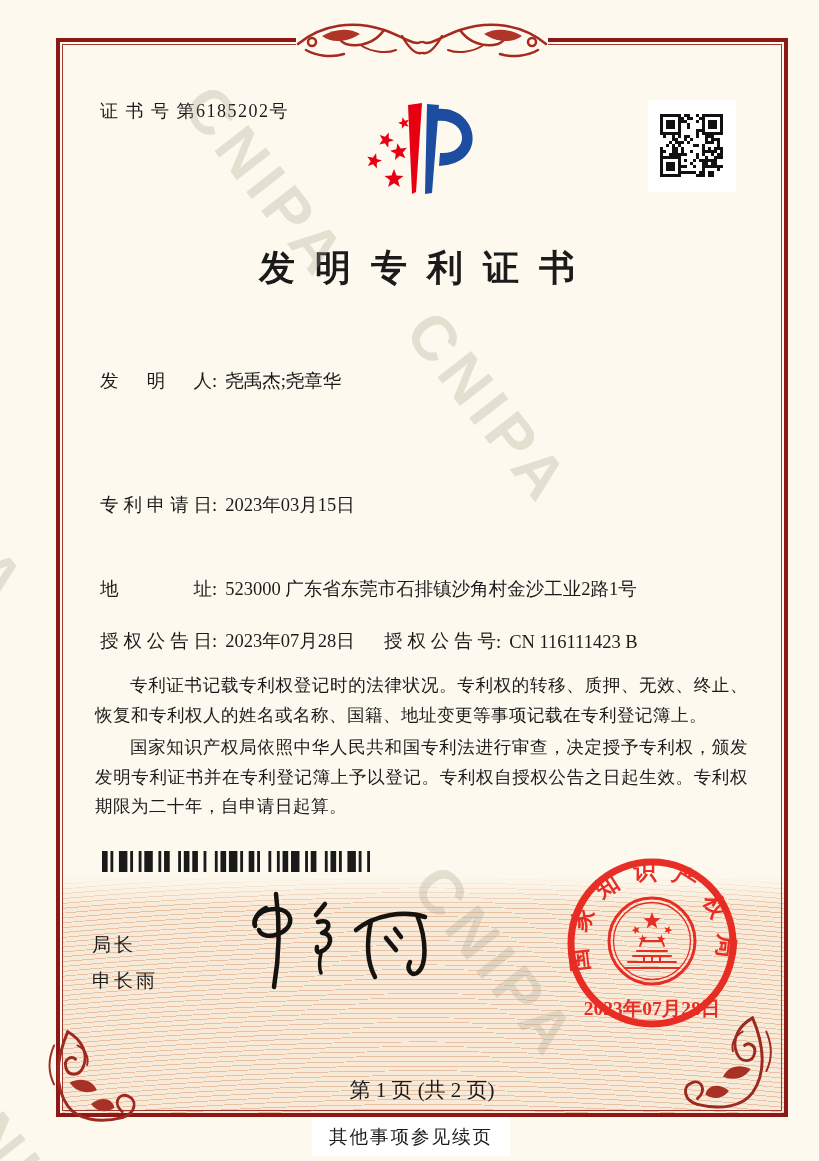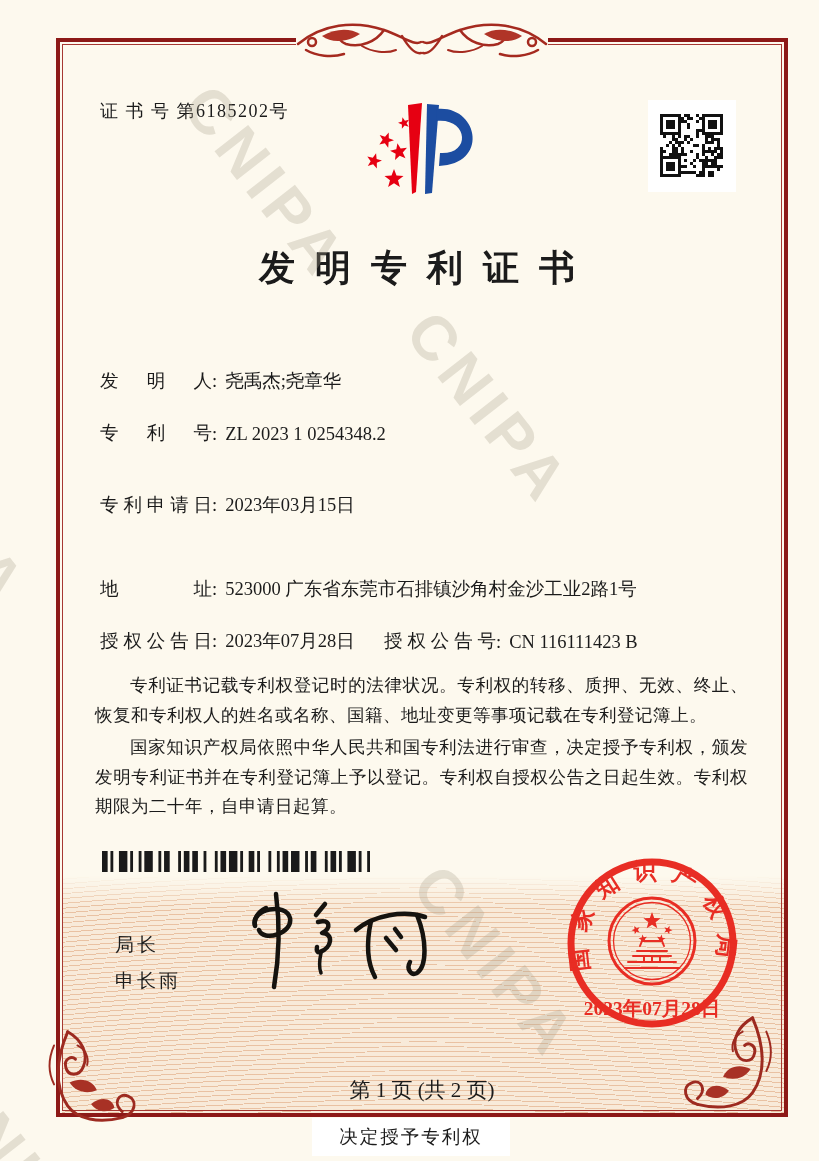--- a/index.html
+++ b/index.html
@@ -36,21 +36,21 @@
   .flabel{display:inline-block;width:112px;text-align:justify;text-align-last:justify;vertical-align:bottom;}
   .fcolon{margin-right:8px;}
   .fgroup2{position:absolute;left:284px;top:0;white-space:nowrap;}
 
   .paras{position:absolute;left:95px;top:671px;width:653px;font-size:17.5px;
     line-height:29.5px;text-align:justify;letter-spacing:.5px;}
   .paras p{margin:0 0 3px 0;text-indent:2em;}
 
   .barcode{position:absolute;left:102px;top:851px;}
 
-  .signer{position:absolute;left:115px;top:927px;font-family:"Liberation Sans","DejaVu Sans",sans-serif;
+  .signer{position:absolute;left:92px;top:927px;font-family:"Liberation Sans","DejaVu Sans",sans-serif;
     font-size:19px;letter-spacing:3px;line-height:36px;}
   .sig{position:absolute;left:228px;top:884px;}
 
   .seal{position:absolute;left:557px;top:848px;}
 
   .page-info{position:absolute;left:56px;top:1076px;width:732px;text-align:center;font-size:21px;}
   .cont-box{position:absolute;left:312px;top:1118px;width:198px;height:38px;background:#ffffff;
     text-align:center;line-height:38px;font-size:18.5px;letter-spacing:2px;z-index:30;}
 
   .flourish{position:absolute;z-index:20;}
@@ -255,23 +255,20 @@
         <rect x="3" y="45" width="15" height="15" fill="#fff"></rect>
         <rect x="6" y="48" width="9" height="9" fill="#111"></rect>
       </svg>
   </div>
 
   <div class="title">发明专利证书</div>
 
   <div class="frow" style="top:368px">
     <span class="flabel">发明人</span><span class="fcolon">:</span><span>尧禹杰;尧章华</span>
   </div>
-  <div class="frow" style="top:420px">
-    <span class="flabel">专利号</span><span class="fcolon">:</span><span>ZL 2023 1 0254348.2</span>
-  </div>
   <div class="frow" style="top:492px">
     <span class="flabel">专利申请日</span><span class="fcolon">:</span><span>2023年03月15日</span>
   </div>
   <div class="frow" style="top:576px">
     <span class="flabel">地址</span><span class="fcolon">:</span><span>523000 广东省东莞市石排镇沙角村金沙工业2路1号</span>
   </div>
   <div class="frow" style="top:628px">
     <span class="flabel">授权公告日</span><span class="fcolon">:</span><span>2023年07月28日</span>
     <span class="fgroup2">
       <span class="flabel">授权公告号</span><span class="fcolon">:</span><span>CN 116111423 B</span>
@@ -361,15 +358,15 @@
           <path d="M-24,19 h48"></path>
           <path d="M-27,25 h54"></path>
           <path d="M-8,13 v5 M0,13 v5 M8,13 v5"></path>
         </g>
       </g>
       <text x="0" y="72" text-anchor="middle" font-size="19.5" font-weight="bold" fill="#e8261d" font-family="'Liberation Serif',serif">2023年07月28日</text>
     </g>
   </svg>
 
   <div class="page-info">第 1 页 (共 2 页)</div>
-  <div class="cont-box">决定授予专利权</div>
+  <div class="cont-box">其他事项参见续页</div>
 
 </div>
 
 </body></html>

